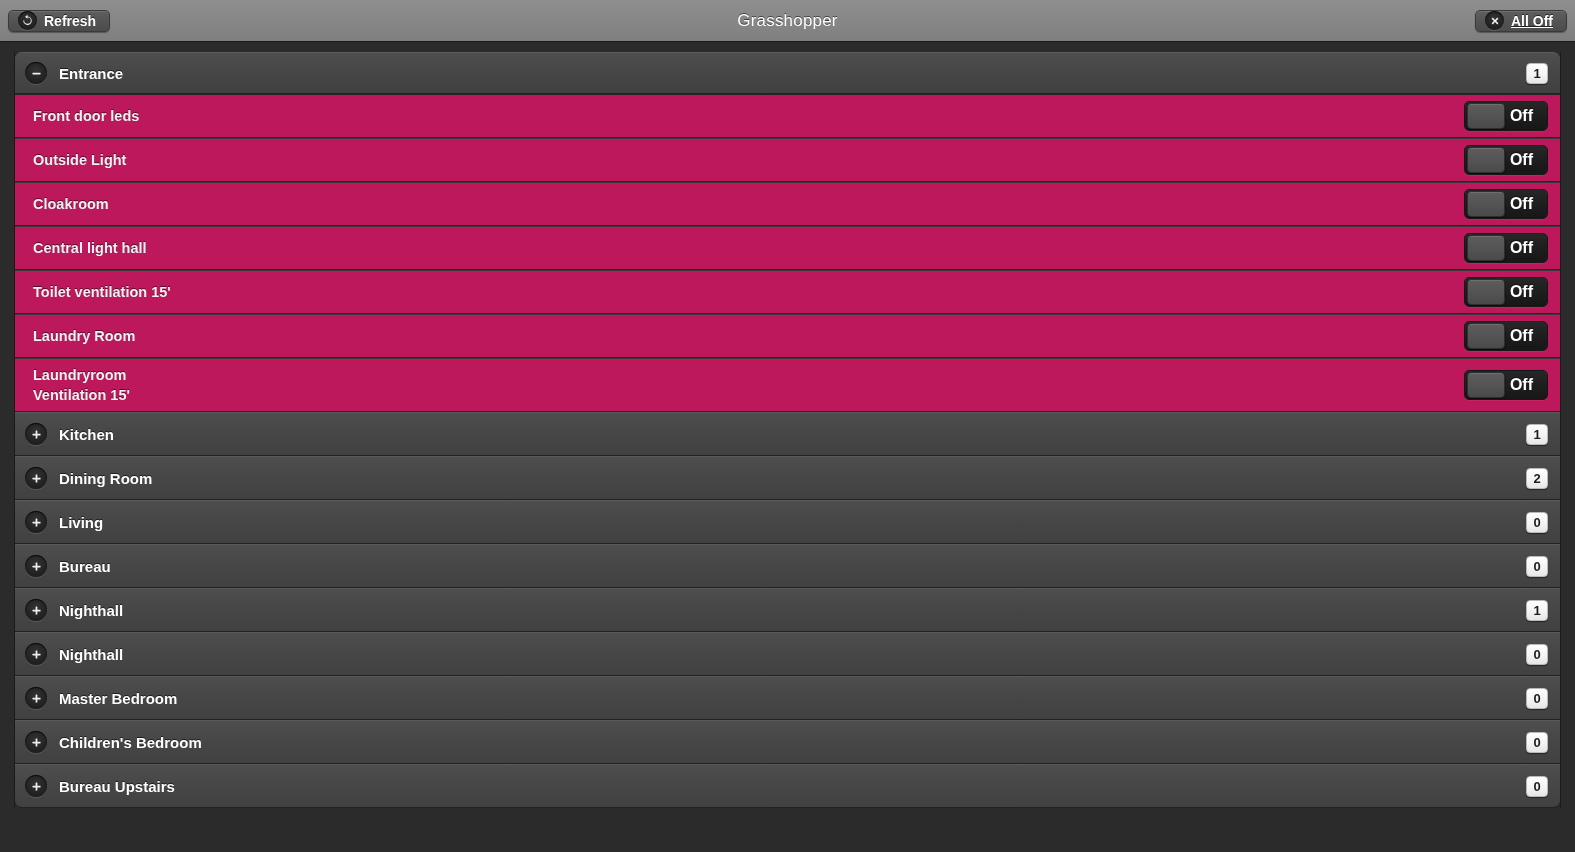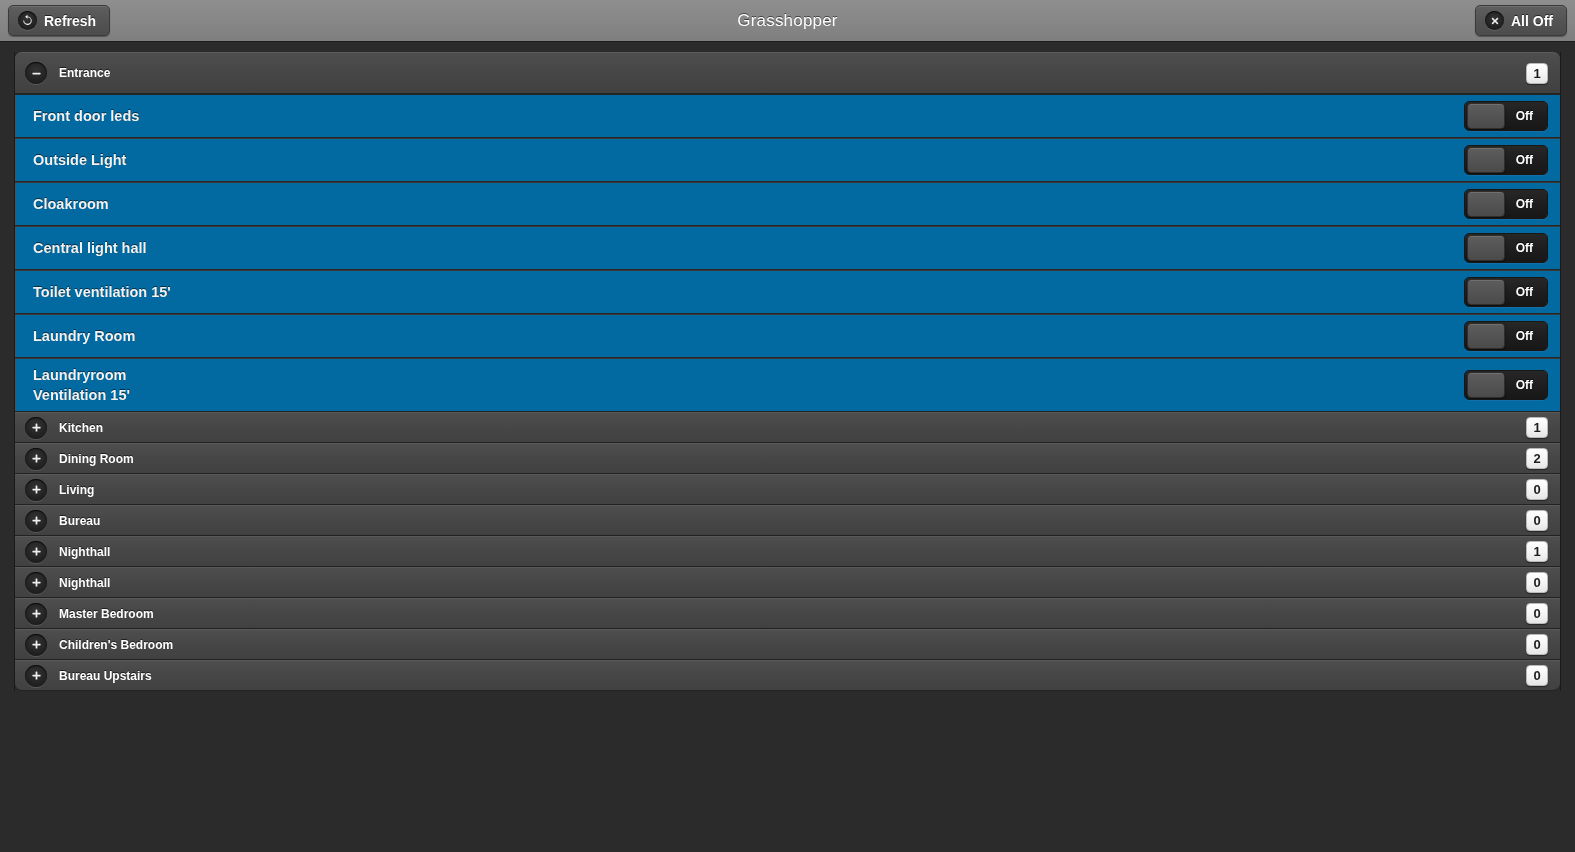--- a/index.html
+++ b/index.html
@@ -33,34 +33,34 @@
     text-shadow: 0 -1px 0 rgba(0,0,0,0.55);
     letter-spacing: 0.2px;
     pointer-events: none;
   }
   .hdr-btn {
     position: relative;
     z-index: 2;
     display: inline-flex;
     align-items: center;
     gap: 7px;
-    height: 31px;
+    height: 22px;
     padding: 0 13px 0 9px;
     border-radius: 5px;
     background: linear-gradient(to bottom, #5f5f5f 0%, #545454 50%, #4c4c4c 100%);
     border: 1px solid #3a3a3a;
     box-shadow: inset 0 1px 0 rgba(255,255,255,0.10), 0 1px 1px rgba(0,0,0,0.35);
     color: #ffffff;
     font-size: 14px;
     font-weight: bold;
     text-shadow: 0 -1px 0 rgba(0,0,0,0.6);
     cursor: pointer;
     user-select: none;
   }
-  .hdr-btn.right { margin-left: auto; }
+  .hdr-btn.right { margin-left: auto; text-decoration: underline; }
 
   .glyph-circle {
     width: 19px; height: 19px;
     border-radius: 50%;
     background: radial-gradient(circle at 50% 38%, #343434 0%, #1f1f1f 70%, #161616 100%);
     box-shadow: inset 0 1px 1px rgba(0,0,0,0.8), 0 1px 0 rgba(255,255,255,0.12);
     display: flex; align-items: center; justify-content: center;
     flex: none;
   }
   .glyph-circle svg { display: block; }
@@ -76,42 +76,42 @@
     margin: 0 14px;
     border-left: 1px solid #1a1a1a;
     border-right: 1px solid #1a1a1a;
   }
 
   
   .group-header {
     position: relative;
     display: flex;
     align-items: center;
-    height: 31px;
+    height: 44px;
     padding: 0 12px 0 10px;
     background: linear-gradient(to bottom, #4e4e4e 0%, #464646 50%, #414141 100%);
     border-top: 1px solid #5a5a5a;
     border-bottom: 1px solid #222222;
     color: #ffffff;
     cursor: pointer;
     user-select: none;
   }
   .group-header.first {
     border-top-left-radius: 7px;
     border-top-right-radius: 7px;
     border-top: 1px solid #5c5c5c;
     height: 42px;
   }
   .group-header.last {
     border-bottom-left-radius: 7px;
     border-bottom-right-radius: 7px;
     text-align: center;
   }
   .group-title {
-    font-size: 12px;
+    font-size: 15px;
     font-weight: bold;
     text-shadow: 0 -1px 0 rgba(0,0,0,0.6);
     margin-left: 12px;
     white-space: nowrap;
   }
   .group-count {
     margin-left: auto;
     min-width: 22px;
     height: 21px;
     padding: 0 5px;
@@ -127,21 +127,21 @@
     justify-content: center;
     text-shadow: none;
   }
 
   
   .row {
     display: flex;
     align-items: center;
     min-height: 44px;
     padding: 6px 12px 6px 18px;
-    background: #0369a1;
+    background: #be185d;
     border-bottom: 1px solid #242424;
     border-top: 1px solid #3a3a3a;
   }
   .row:first-of-type { border-top: 1px solid #262626; }
   .row-label {
     font-size: 14.5px;
     font-weight: bold;
     color: #f2f2f2;
     text-shadow: 0 -1px 0 rgba(0,0,0,0.55);
     line-height: 20px;
@@ -170,21 +170,21 @@
   }
   .toggle.off .track {
     background: linear-gradient(to bottom, #272727 0%, #1e1e1e 50%, #171717 100%);
     justify-content: flex-end;
   }
   .toggle.on .track {
     background: linear-gradient(to bottom, #7ab6e0 0%, #5fa4d6 50%, #4f98cf 100%);
     justify-content: flex-start;
   }
   .toggle .state-text {
-    font-size: 12px;
+    font-size: 16px;
     font-weight: bold;
     color: #ffffff;
     text-shadow: 0 -1px 0 rgba(0,0,0,0.55);
     padding: 0 14px;
   }
   .toggle .knob {
     position: absolute;
     top: 1px;
     width: 38px;
     height: 26px;

